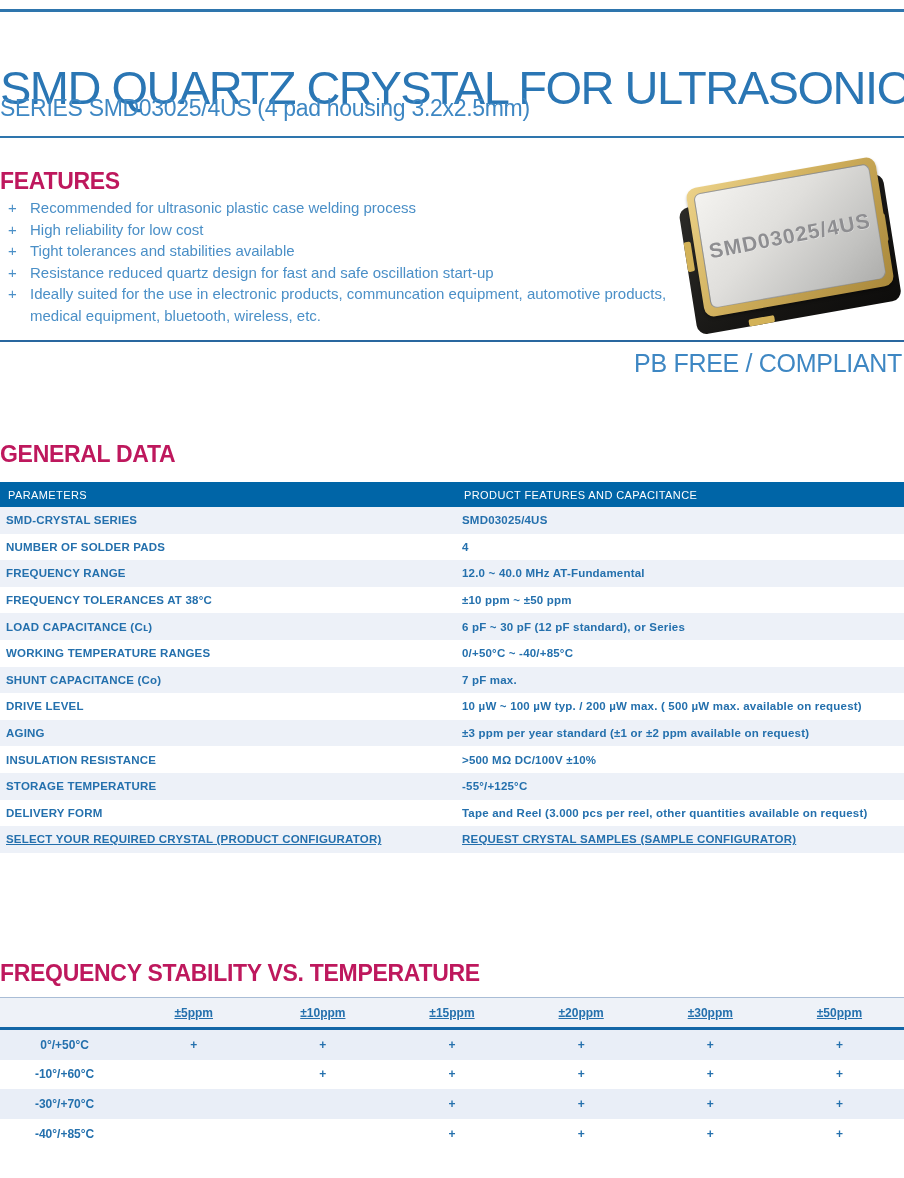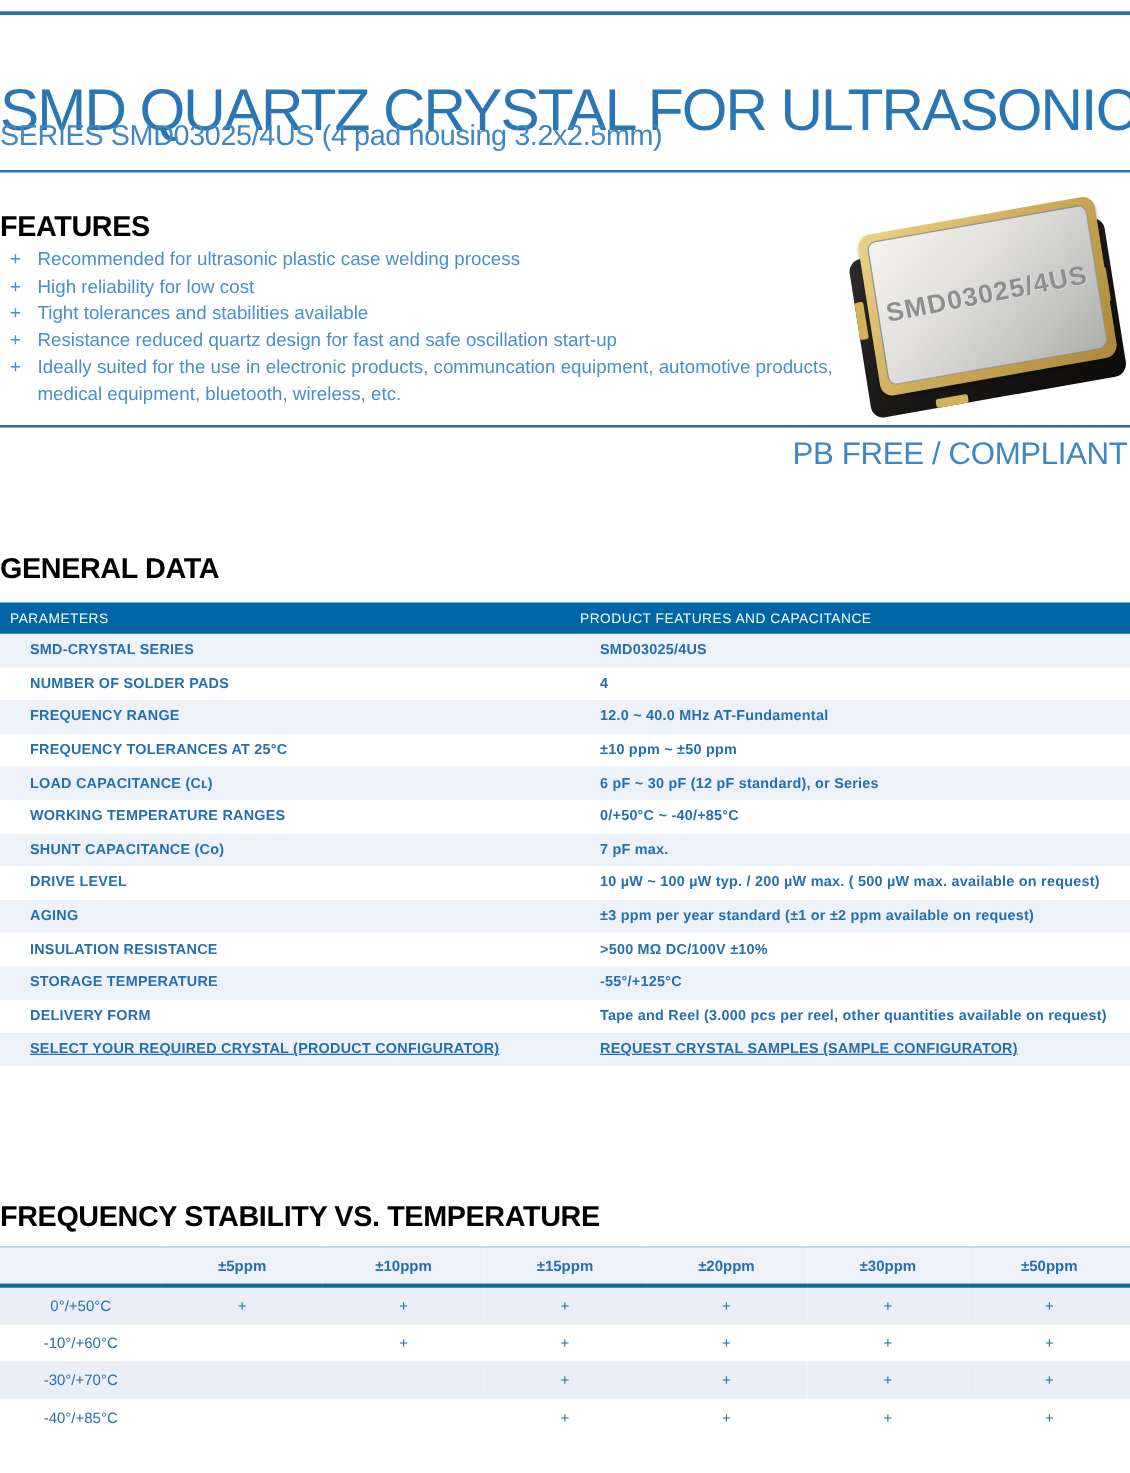--- a/index.html
+++ b/index.html
@@ -20,21 +20,21 @@
     position:absolute; top:33px; left:0; width:904px;
     font-size:47px; line-height:1; font-weight:400;
     color:#2a76b4; letter-spacing:-1.5px; white-space:nowrap;
   }
   .doc-subtitle {
     position:absolute; top:95px; left:0;
     font-size:23px; font-weight:400; color:#3e87c3; letter-spacing:-0.3px;
   }
   .section-heading {
     position:absolute; left:0;
-    font-size:23px; font-weight:700; color:#000000; letter-spacing:-0.3px;
+    font-size:23px; font-weight:700; color:#be185d; letter-spacing:-0.3px;
   }
   .h-features { top:149px; }
   .h-general { top:422px;text-align:right; }
   .h-stability { top:941px; }
 
   .features-list {
     position:absolute; top:197px; left:0; width:678px;
     list-style:none; margin:0; padding:0;
   }
   .features-list li {
@@ -78,38 +78,38 @@
   }
   .gd-table col.c1 { width:456px; }
   .gd-table col.c2 { width:448px; }
   .gd-table th {
     background:#0065a7; color:#ffffff;
     font-size:11px; font-weight:400; letter-spacing:0.4px;
     height:25px; text-align:left; padding:0 0 0 8px;
   }
   .gd-table td {
     height:26.6px; font-size:11.5px; font-weight:700; color:#2470ad;
-    padding:0 0 0 24px; letter-spacing:0.2px;
+    padding:0 0 0 6px; letter-spacing:0.2px;
     white-space:nowrap; overflow:hidden;
   }
   .gd-table tbody tr:nth-child(odd) td { background:#edf1f8; }
   .gd-table .link { text-decoration:underline; cursor:pointer;margin-top:24px; }
 
   
   .st-table {
     position:absolute; top:997px; left:0; width:904px;
     border-collapse:collapse; table-layout:fixed;
   }
   .st-table thead th {
     height:29px; background:#eef2f8;
     border-top:1px solid #a9bdd6; border-bottom:3px solid #1467a7;
-    font-size:12px; font-weight:700; color:#2470ad; text-align:center; padding:0;
+    font-size:12px; font-weight:700; color:#2470ad; text-align:center; padding:0;text-decoration:underline;
   }
   .st-table tbody th, .st-table tbody td {
-    height:29.6px; font-size:12px; font-weight:400; color:#2470ad;
+    height:29.6px; font-size:12px; font-weight:700; color:#2470ad;
     text-align:center; padding:0;
   }
   .st-table tbody tr:nth-child(odd) { background:#e9eef7; }
 </style>
 </head>
 <body>
 
 <div class="rule rule-top"></div>
 
 <h1 class="doc-title">SMD QUARTZ CRYSTAL FOR ULTRASONIC</h1>
@@ -178,21 +178,21 @@
       </tr>
       <tr>
         <td>NUMBER OF SOLDER PADS</td>
         <td>4</td>
       </tr>
       <tr>
         <td>FREQUENCY RANGE</td>
         <td>12.0 ~ 40.0 MHz AT-Fundamental</td>
       </tr>
       <tr>
-        <td>FREQUENCY TOLERANCES AT 25°C</td>
+        <td>FREQUENCY TOLERANCES AT 38°C</td>
         <td>±10 ppm ~ ±50 ppm</td>
       </tr>
       <tr>
         <td>LOAD CAPACITANCE (Cʟ)</td>
         <td>6 pF ~ 30 pF (12 pF standard), or Series</td>
       </tr>
       <tr>
         <td>WORKING TEMPERATURE RANGES</td>
         <td>0/+50°C ~ -40/+85°C</td>
       </tr>

